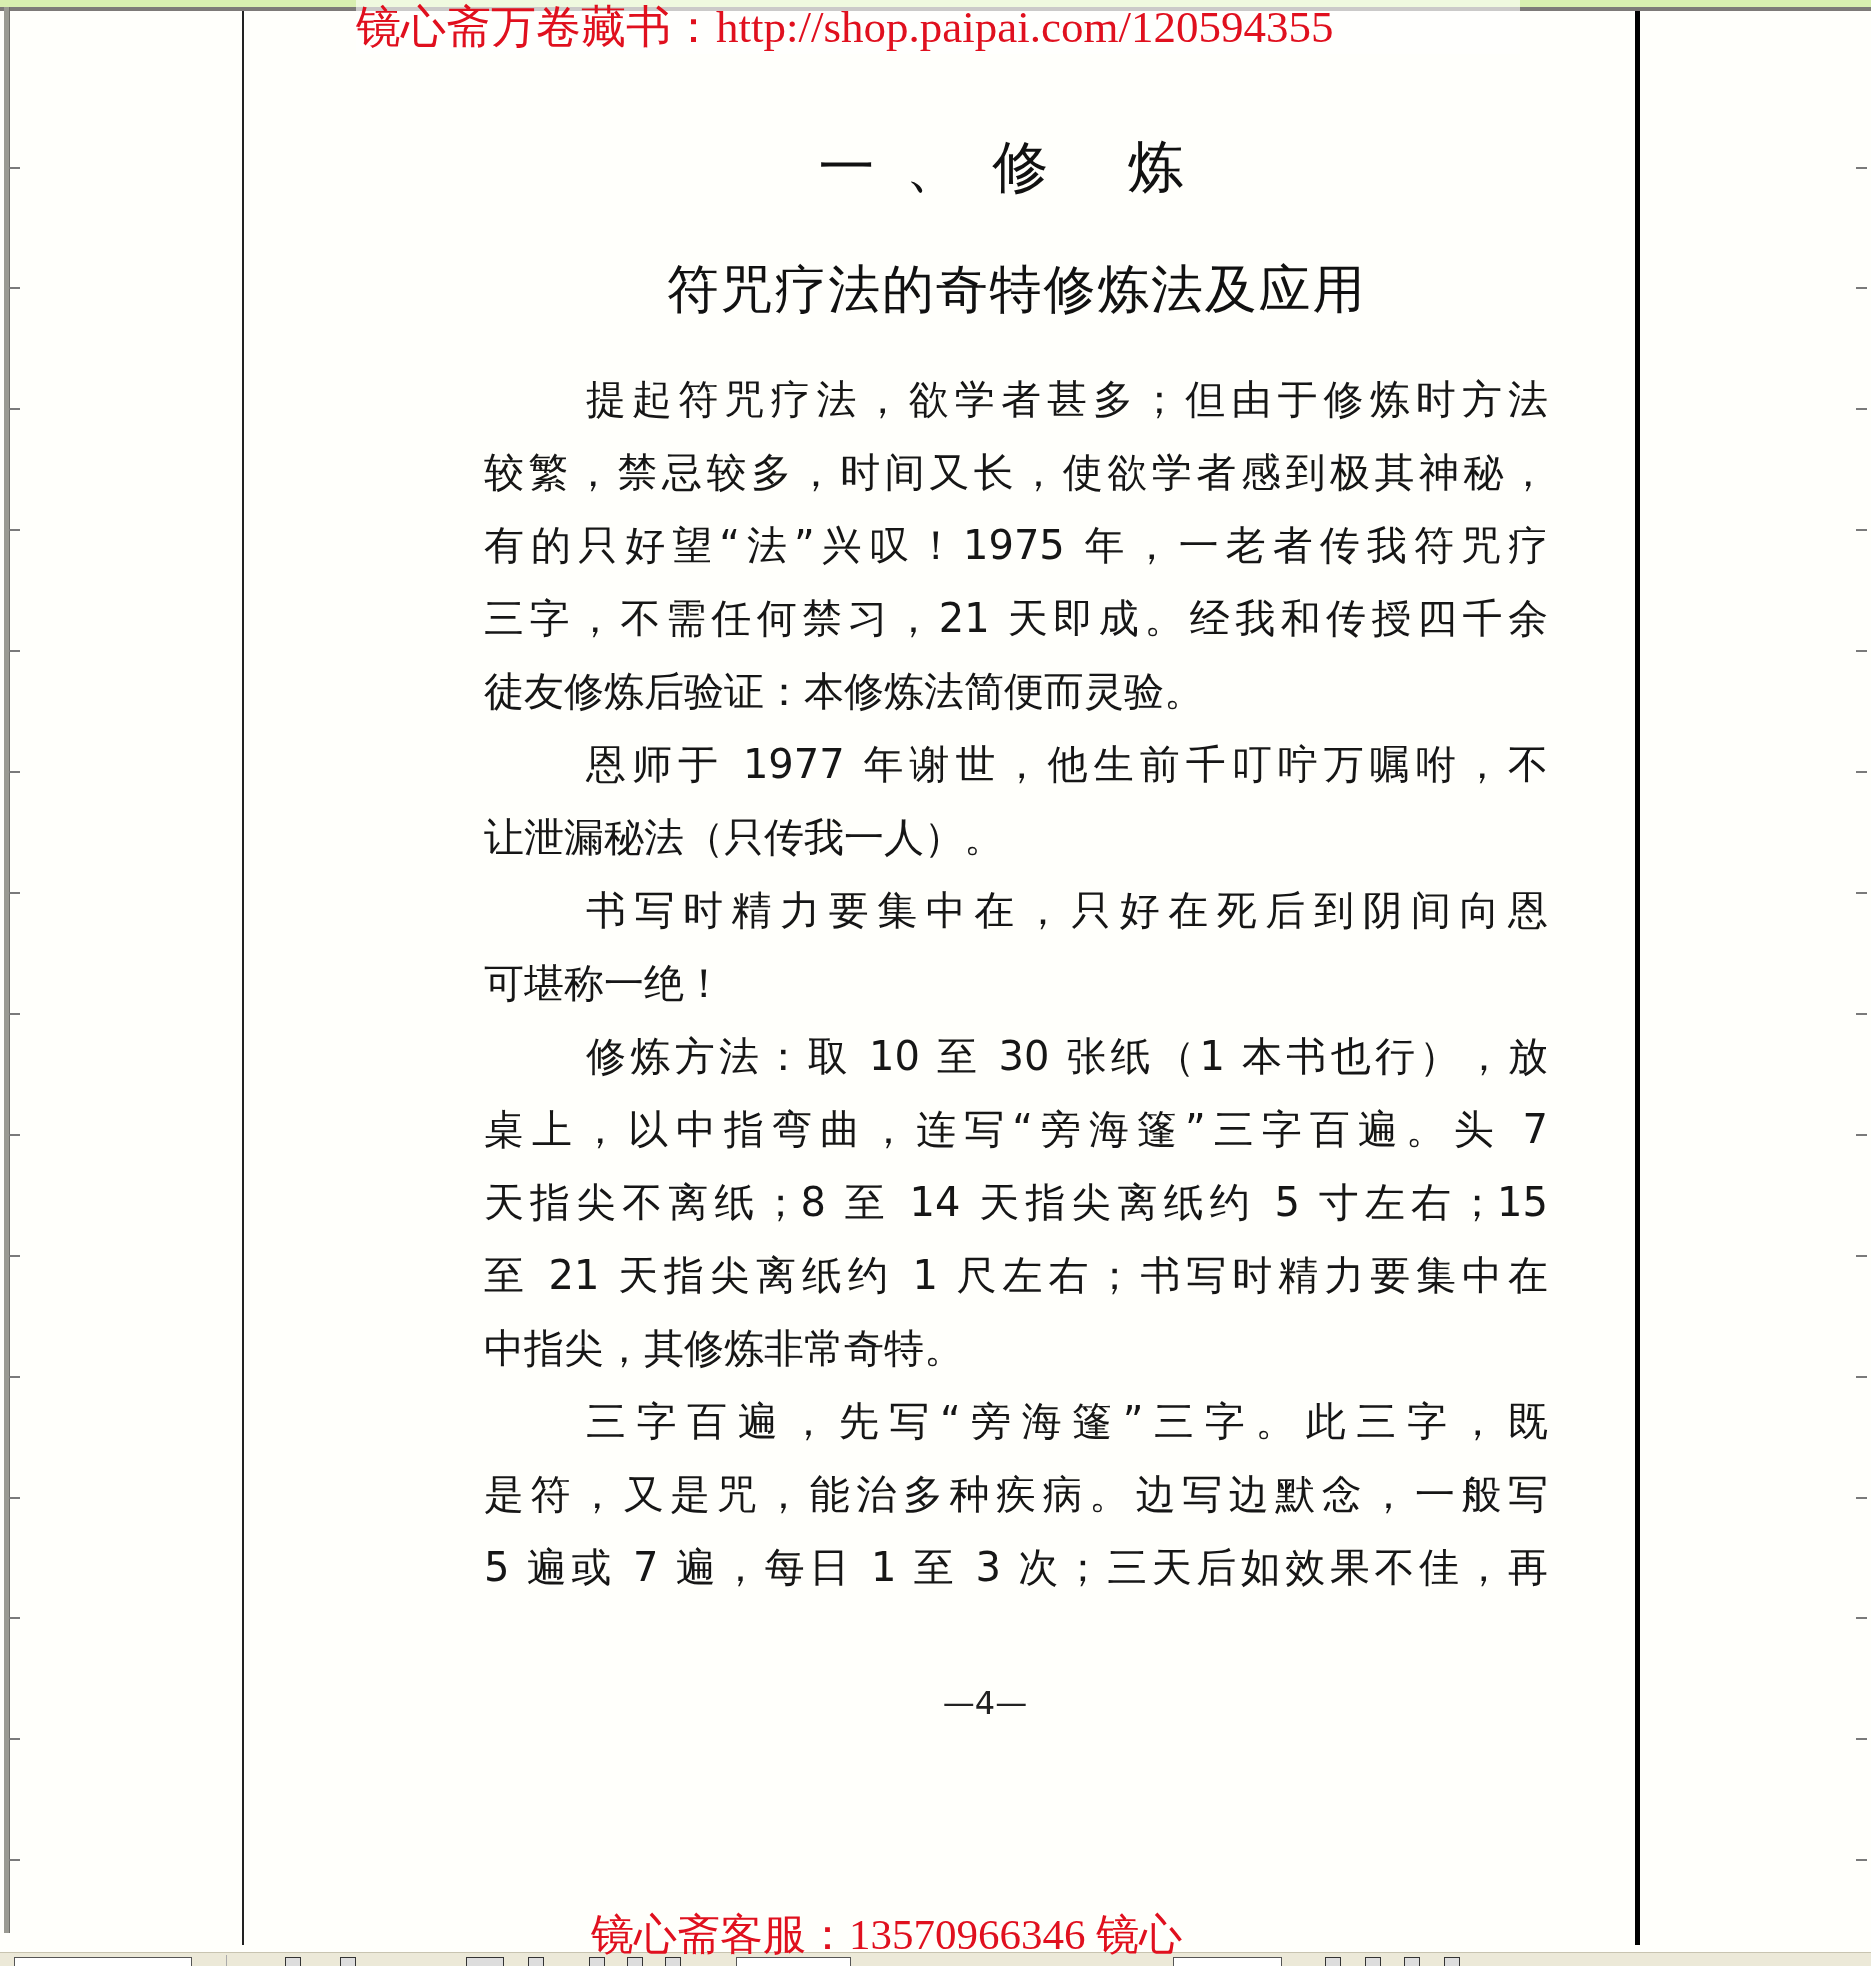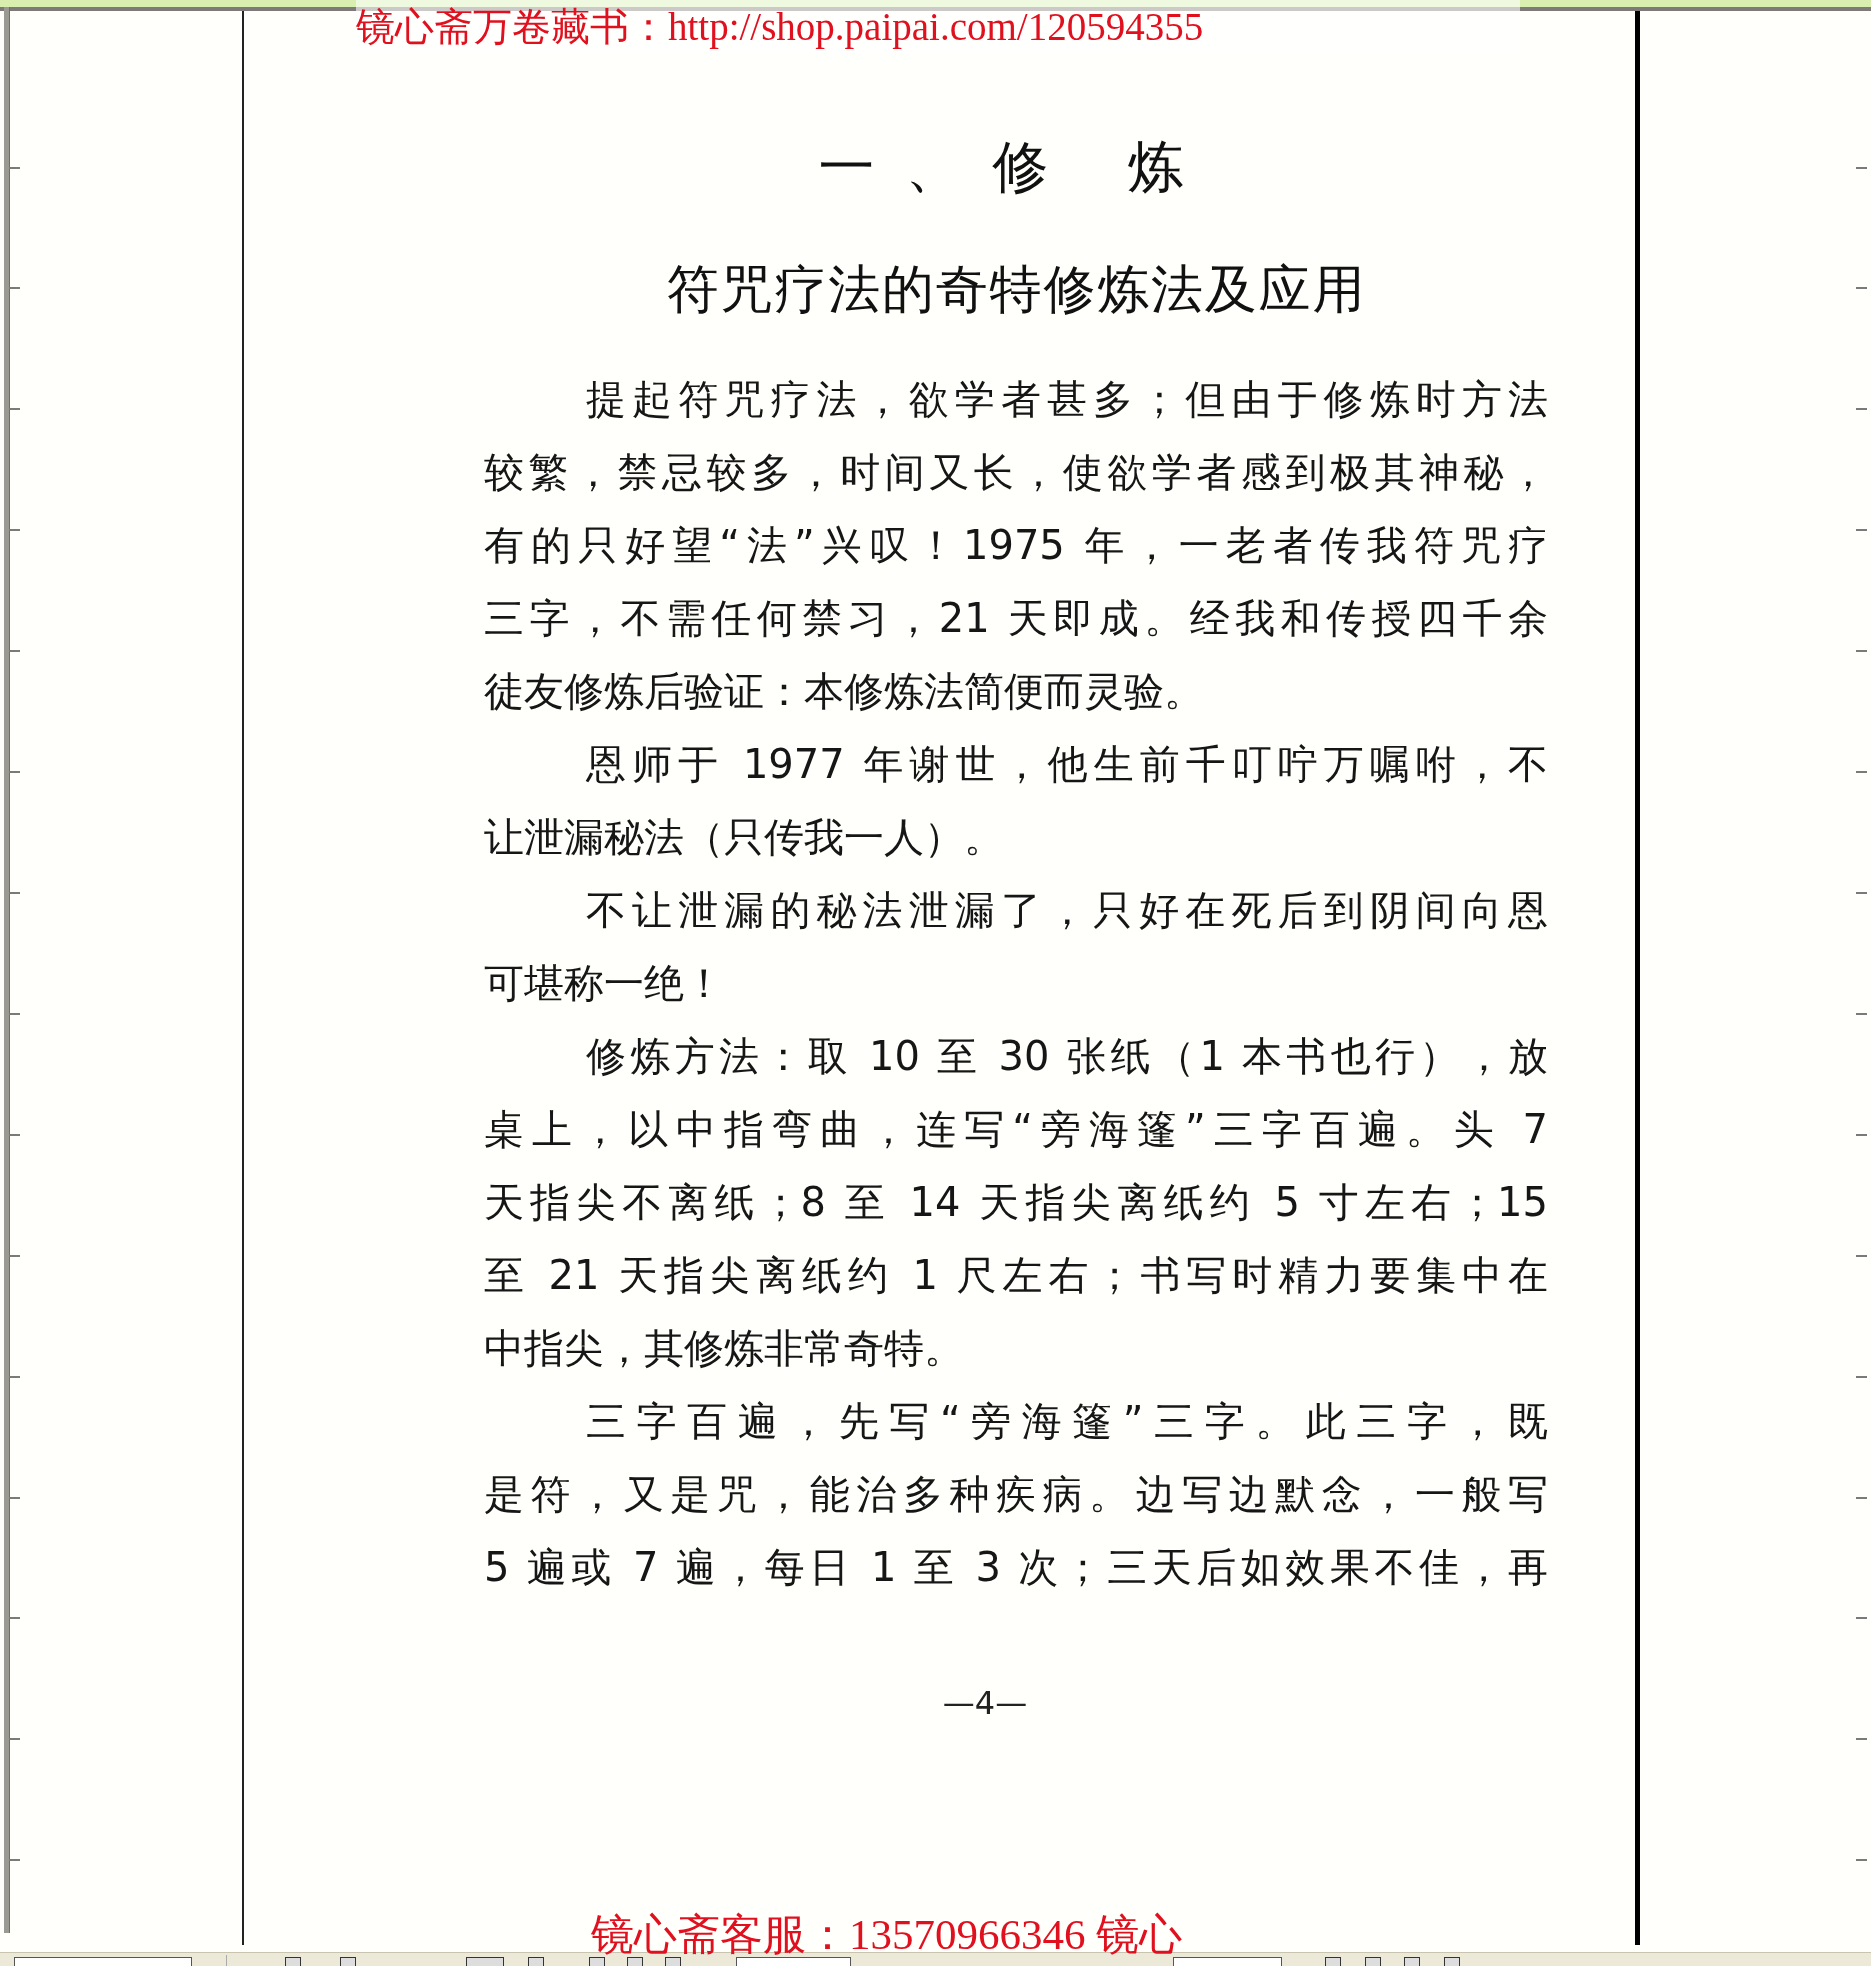--- a/index.html
+++ b/index.html
@@ -12,21 +12,21 @@
   .top-edge { position:absolute; left:0; top:7.2px; width:1872px; height:3.6px; background:#7d7a78; }
   .left-bar { position:absolute; left:3.6px; top:7.2px; width:5.4px; height:1926px; background:#9a9a92; border-right:1.8px solid #6f6f6a; }
   .page-line-left { position:absolute; left:242px; top:10.7px; width:1.8px; height:1934px; background:#222; }
   .page-line-right { position:absolute; left:1635px; top:10.7px; width:4.5px; height:1934px; background:#000; }
   .tick { position:absolute; width:10.7px; height:1.8px; background:#7a7a7a; }
   .tick.l { left:9px; }
   .tick.r { left:1856px; }
 
   .watermark-top {
     position:absolute; left:356px; top:0px; width:1164px; height:54px;
-    color:#e0101e; font-family:"Liberation Serif", serif; font-size:39px; line-height:54px;
+    color:#e0101e; font-family:"Liberation Serif", serif; font-size:45px; line-height:54px;
     white-space:nowrap; background:rgba(255,255,255,0.6); letter-spacing:0px;
   }
   .watermark-bottom {
     position:absolute; left:591px; top:1908px; height:54px;
     color:#e0101e; font-family:"Liberation Serif", serif; font-size:43px; line-height:54px;
     white-space:nowrap; z-index:3;
   }
 
   .chapter-title {
     position:absolute; left:0; width:2033px; top:130px; text-align:center;
@@ -104,21 +104,21 @@
 <div class="section-title">符咒疗法的奇特修炼法及应用</div>
 
 <div class="body-text" id="body-text">
     <div class="line indent">提起符咒疗法，欲学者甚多；但由于修炼时方法</div>
     <div class="line">较繁，禁忌较多，时间又长，使欲学者感到极其神秘，</div>
     <div class="line">有的只好望“法”兴叹！1975 年，一老者传我符咒疗</div>
     <div class="line">三字，不需任何禁习，21 天即成。经我和传授四千余</div>
     <div class="line last">徒友修炼后验证：本修炼法简便而灵验。</div>
     <div class="line indent">恩师于 1977 年谢世，他生前千叮咛万嘱咐，不</div>
     <div class="line last">让泄漏秘法（只传我一人）。</div>
-    <div class="line indent">不让泄漏的秘法泄漏了，只好在死后到阴间向恩</div>
+    <div class="line indent">书写时精力要集中在，只好在死后到阴间向恩</div>
     <div class="line last">可堪称一绝！</div>
     <div class="line indent">修炼方法：取 10 至 30 张纸（1 本书也行），放</div>
     <div class="line">桌上，以中指弯曲，连写“旁海篷”三字百遍。头 7</div>
     <div class="line">天指尖不离纸；8 至 14 天指尖离纸约 5 寸左右；15</div>
     <div class="line">至 21 天指尖离纸约 1 尺左右；书写时精力要集中在</div>
     <div class="line last">中指尖，其修炼非常奇特。</div>
     <div class="line indent">三字百遍，先写“旁海篷”三字。此三字，既</div>
     <div class="line">是符，又是咒，能治多种疾病。边写边默念，一般写</div>
     <div class="line">5 遍或 7 遍，每日 1 至 3 次；三天后如效果不佳，再</div>
   </div>

